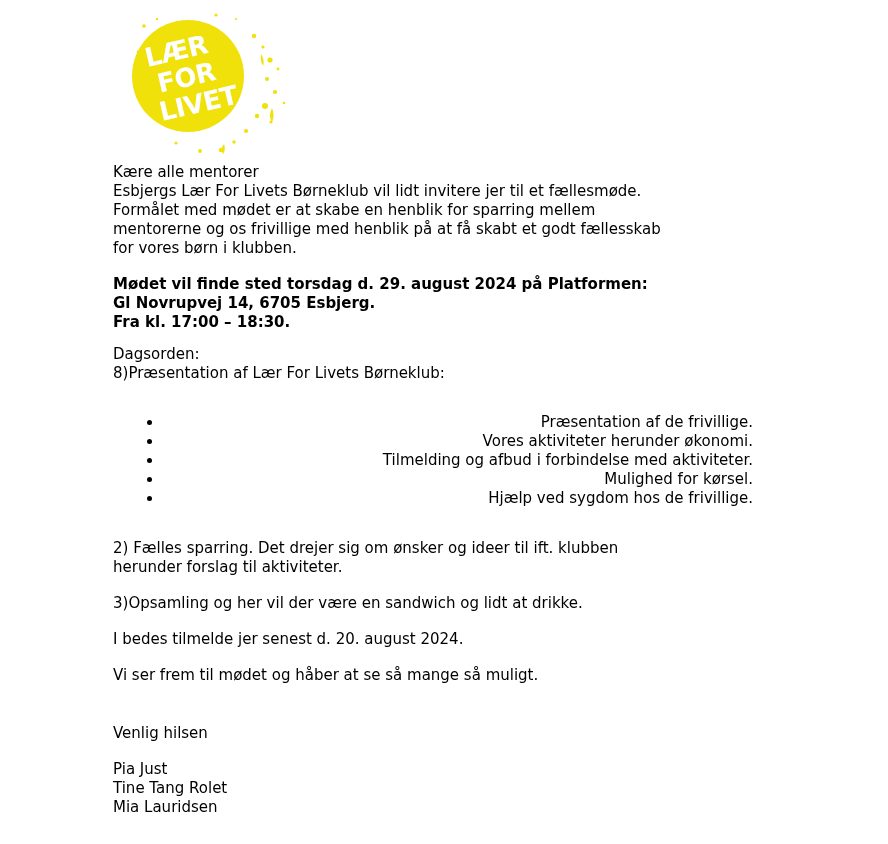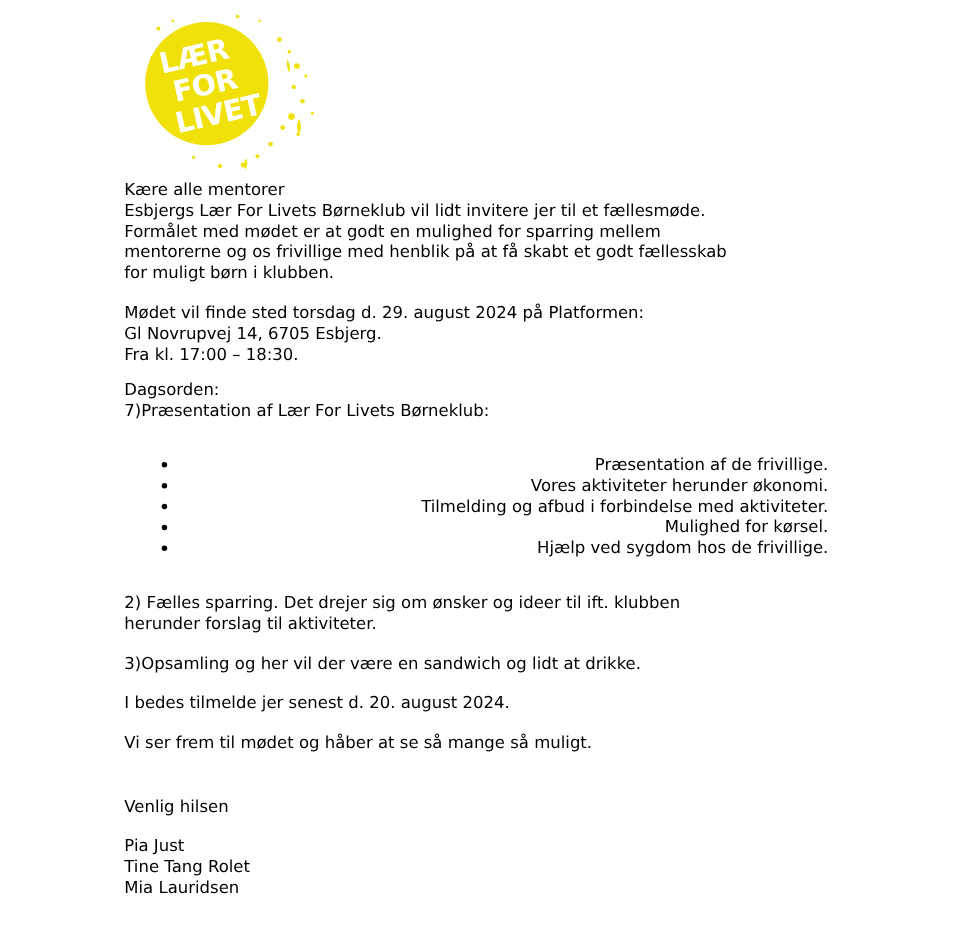--- a/index.html
+++ b/index.html
@@ -24,21 +24,21 @@
     height:148px;
   }
   .body-text {
     position:absolute;
     top:163px;
     left:113px;
     width:640px;
   }
   .para { margin:0 0 17px 0; }
   .para .line { display:block; white-space:nowrap; }
-  .para-tight   { margin-bottom:13px; }
+  .para-tight   { margin-bottom:13px;font-weight:bold; }
   .para-agenda  { margin-bottom:30px; }
   .para-closing { margin-bottom:39px; }
   ul.agenda-list {
     margin:0 0 31px 0;
     padding-left:50px;
     list-style-type:disc;
   }
   ul.agenda-list li {
     padding-left:5px;
     white-space:nowrap;
@@ -90,34 +90,34 @@
         <text class="logo-text" x="68" y="104" font-size="26" text-anchor="middle">LIVET</text>
       </g>
     </svg>
   </div>
 
   <div class="body-text">
 
     <p class="para">
       <span class="line">Kære alle mentorer</span>
       <span class="line">Esbjergs Lær For Livets Børneklub vil lidt invitere jer til et fællesmøde.</span>
-      <span class="line">Formålet med mødet er at godt en mulighed for sparring mellem</span>
+      <span class="line">Formålet med mødet er at skabe en henblik for sparring mellem</span>
       <span class="line">mentorerne og os frivillige med henblik på at få skabt et godt fællesskab</span>
-      <span class="line">for muligt børn i klubben.</span>
+      <span class="line">for vores børn i klubben.</span>
     </p>
 
     <p class="para para-tight">
       <span class="line">Mødet vil finde sted torsdag d. 29. august 2024 på Platformen:</span>
       <span class="line">Gl Novrupvej 14, 6705 Esbjerg.</span>
       <span class="line">Fra kl. 17:00 – 18:30.</span>
     </p>
 
     <p class="para para-agenda">
       <span class="line">Dagsorden:</span>
-      <span class="line">7)Præsentation af Lær For Livets Børneklub:</span>
+      <span class="line">8)Præsentation af Lær For Livets Børneklub:</span>
     </p>
 
     <ul class="agenda-list">
       <li>Præsentation af de frivillige.</li>
       <li>Vores aktiviteter herunder økonomi.</li>
       <li>Tilmelding og afbud i forbindelse med aktiviteter.</li>
       <li>Mulighed for kørsel.</li>
       <li>Hjælp ved sygdom hos de frivillige.</li>
     </ul>
 

